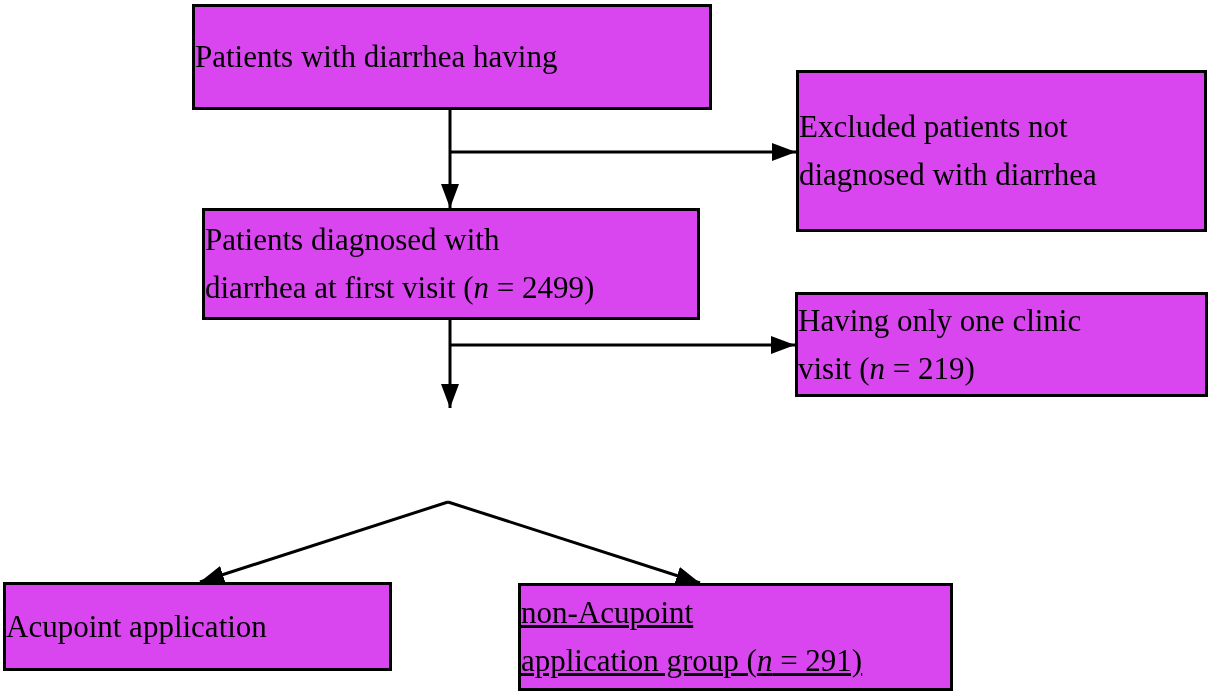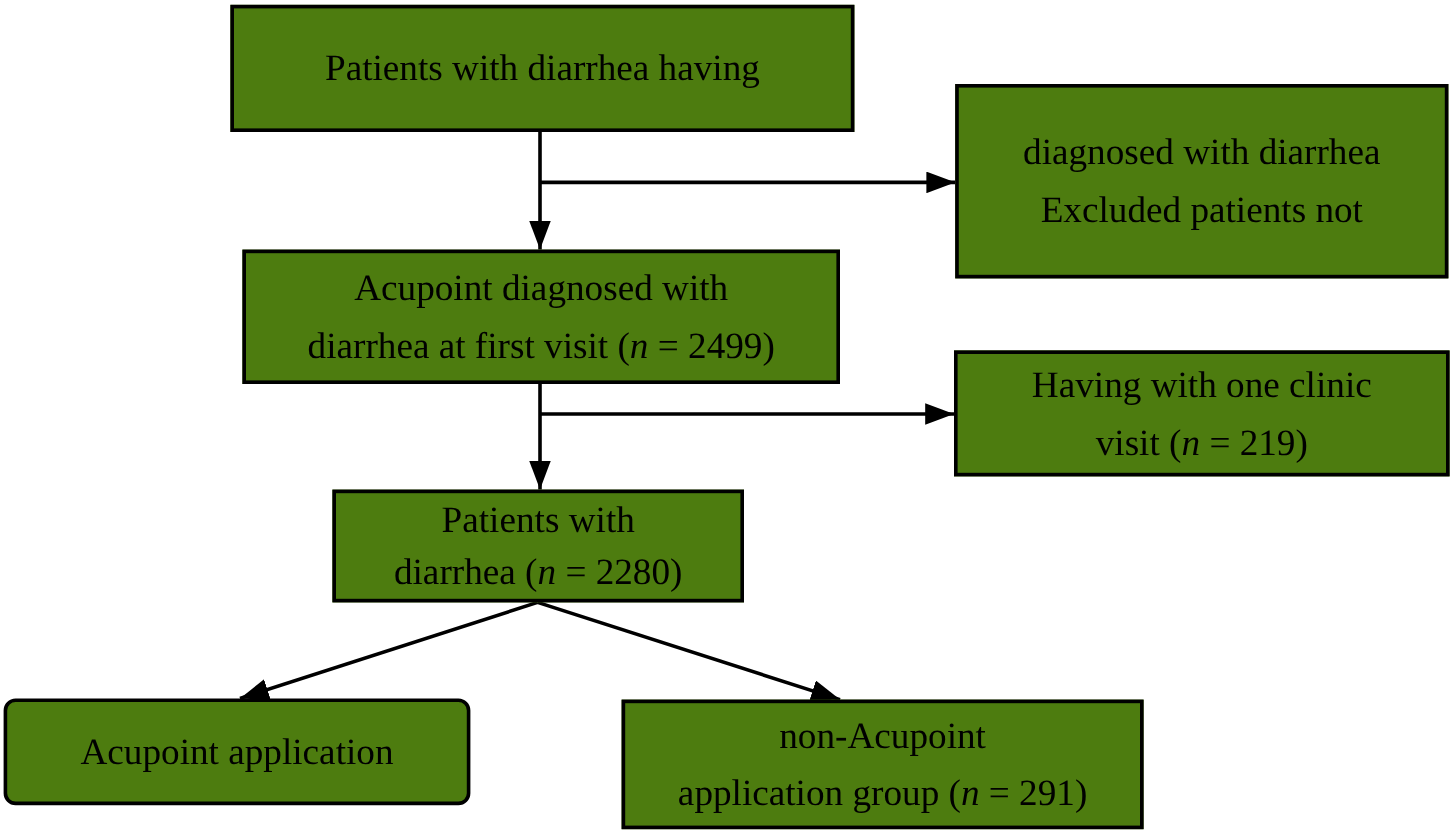--- a/index.html
+++ b/index.html
@@ -25,41 +25,41 @@
     stroke: var(--ink, #000000);
     stroke-width: 3;
   }
   #connector-layer marker path {
     fill: var(--ink, #000000);
   }
   .node {
     position: absolute;
     box-sizing: border-box;
     border: 3px solid var(--ink, #000000);
-    background: #4d7c0f;
+    background: #d946ef;
     display: flex;
     flex-direction: column;
     justify-content: center;
-    align-items: center;
+    align-items: flex-start;
     text-align: center;
     font-size: 31px;
   }
   .node .line {
     line-height: 48px;
     white-space: nowrap;
   }
   
   #node-0 { left: 192px; top: 4px;   width: 520px; height: 106px; }
   #node-1 { left: 796px; top: 70px;  width: 411px; height: 162px; }
   #node-2 { left: 202px; top: 208px; width: 498px; height: 112px; }
   #node-3 { left: 795px; top: 292px; width: 413px; height: 105px; }
   #node-4 { left: 277px; top: 408px; width: 343px; height: 94px; }
   #node-4 .line { line-height: 44px; }
-  #node-5 { left: 3px;   top: 582px; width: 389px; height: 89px; border-radius: 10px; }
-  #node-6 { left: 518px; top: 583px; width: 435px; height: 108px; }
+  #node-5 { left: 3px;   top: 582px; width: 389px; height: 89px; }
+  #node-6 { left: 518px; top: 583px; width: 435px; height: 108px; text-decoration: underline; }
 </style>
 </head>
 <body>
 
 <div id="canvas" style="--ink: #000000; --bg: #ffffff;">
 
   <svg id="connector-layer" width="1213" height="696" viewBox="0 0 1213 696">
     <defs>
       <marker id="arrow" markerWidth="8" markerHeight="6" refX="8" refY="3" orient="auto" markerUnits="strokeWidth">
         <path d="M0,0 L8,3 L0,6 Z"></path>
@@ -71,38 +71,34 @@
     <line x1="450" y1="345" x2="795" y2="345" marker-end="url(#arrow)"></line>
     <line x1="448" y1="502" x2="200" y2="582" marker-end="url(#arrow)"></line>
     <line x1="448" y1="502" x2="700" y2="583" marker-end="url(#arrow)"></line>
   </svg>
 
   <div class="node" id="node-0">
       <div class="line">Patients with diarrhea having</div>
     </div>
 
   <div class="node" id="node-1">
+      <div class="line">Excluded patients not</div>
       <div class="line">diagnosed with diarrhea</div>
-      <div class="line">Excluded patients not</div>
     </div>
 
   <div class="node" id="node-2">
-      <div class="line">Acupoint diagnosed with</div>
+      <div class="line">Patients diagnosed with</div>
       <div class="line">diarrhea at first visit (<i>n</i> = 2499)</div>
     </div>
 
   <div class="node" id="node-3">
-      <div class="line">Having with one clinic</div>
+      <div class="line">Having only one clinic</div>
       <div class="line">visit (<i>n</i> = 219)</div>
     </div>
 
-  <div class="node" id="node-4">
-      <div class="line">Patients with</div>
-      <div class="line">diarrhea (<i>n</i> = 2280)</div>
-    </div>
 
   <div class="node" id="node-5">
       <div class="line">Acupoint application</div>
     </div>
 
   <div class="node" id="node-6">
       <div class="line">non-Acupoint</div>
       <div class="line">application group (<i>n</i> = 291)</div>
     </div>
 

